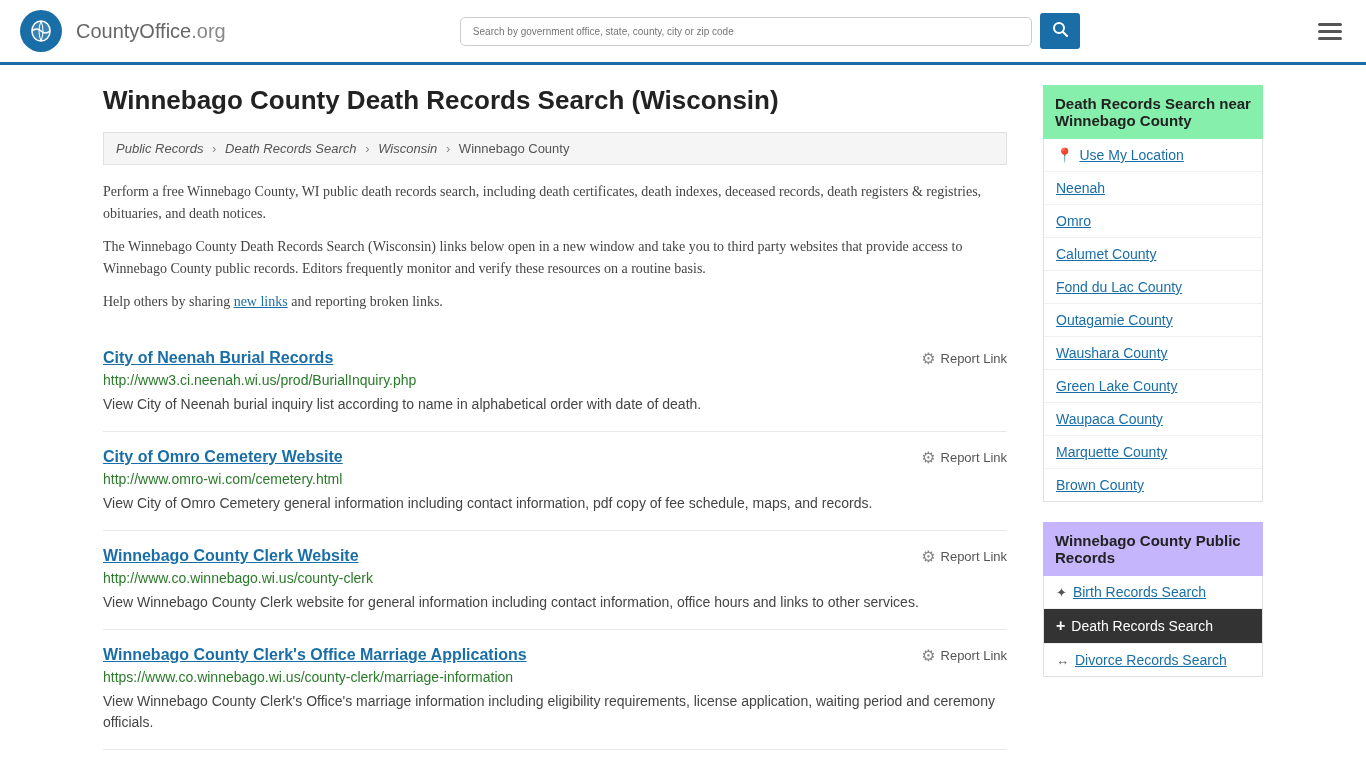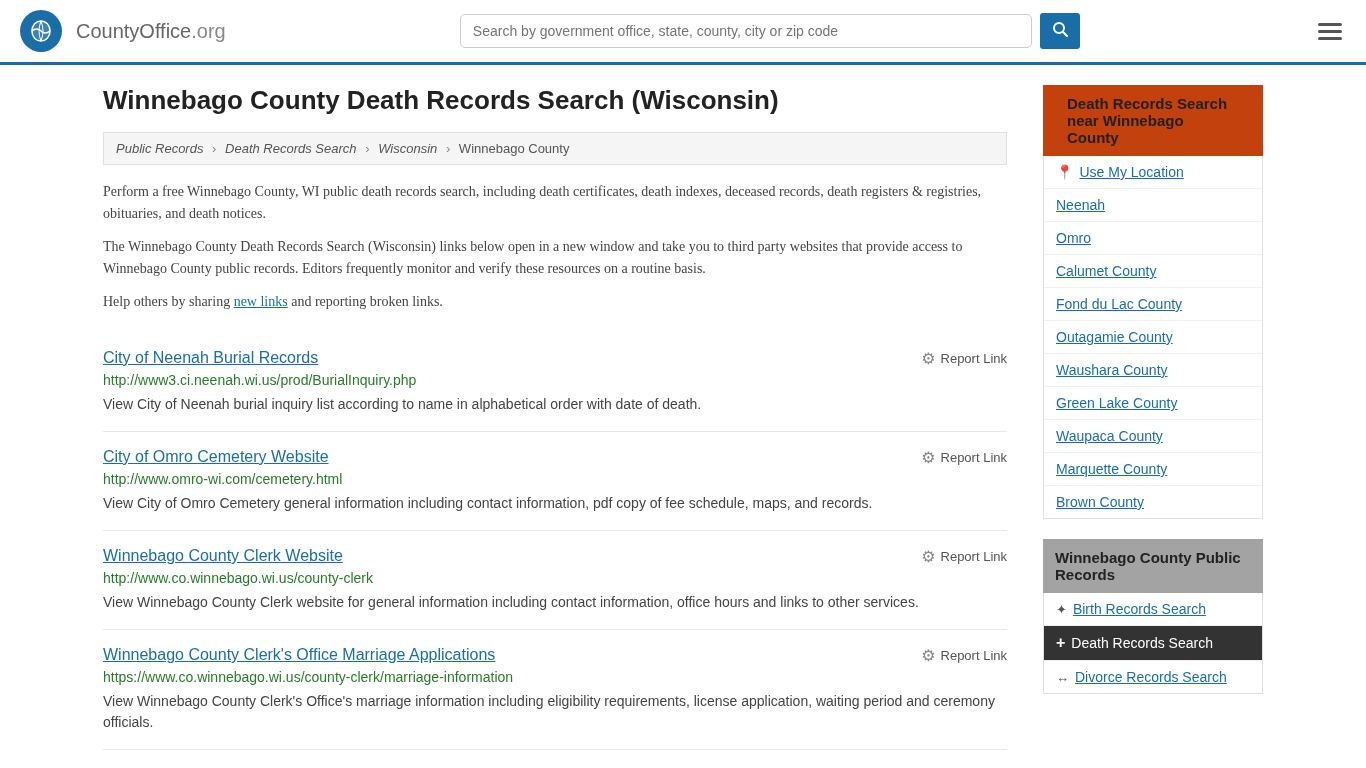--- a/index.html
+++ b/index.html
@@ -47,21 +47,21 @@
       gap: 8px;
       flex: 1;
       max-width: 620px;
       margin: 0 20px;
     }
     .search-input {
       flex: 1;
       padding: 8px 12px;
       border: 1px solid #ccc;
       border-radius: 5px;
-      font-size: 14px;
+      font-size: 10px;
       color: #999;
     }
     .search-btn {
       background: #1a6ea8;
       border: none;
       color: #fff;
       padding: 8px 12px;
       border-radius: 3px;
       cursor: pointer;
       font-size: 16px;
@@ -148,21 +148,21 @@
       padding: 16px 0;
     }
     .record-card-header {
       display: flex;
       justify-content: space-between;
       align-items: flex-start;
       margin-bottom: 4px;
     }
     .record-title {
       font-size: 16px;
-      font-weight: normal;
+      font-weight: bold;
       color: #1a6ea8;
       text-decoration: underline;
       cursor: pointer;
     }
     .report-link-btn {
       display: flex;
       align-items: center;
       gap: 5px;
       color: #555;
       font-size: 13px;
@@ -184,22 +184,22 @@
       color: #444;
       line-height: 1.5;
       font-size: 14px;
     }
 
     
     .sidebar-section {
       margin-bottom: 20px;
     }
     .sidebar-header {
-      background: #c2410c;
-      padding: 10px 24px;
+      background: #86efac;
+      padding: 10px 12px;
       font-size: 15px;
       font-weight: bold;
       color: #222;
       margin-bottom: 0;
     }
     .sidebar-list {
       border: 1px solid #e0e0e0;
       border-top: none;
     }
     .sidebar-item {
@@ -232,21 +232,21 @@
       font-size: 14px;
     }
     .sidebar-plus-icon {
       color: #fff;
       font-size: 16px;
       font-weight: bold;
     }
 
     
     .sidebar-pub-header {
-      background: #a3a3a3;
+      background: #c4b5fd;
       padding: 10px 12px;
       font-size: 15px;
       font-weight: bold;
       color: #222;
       margin-top: 8px;
     }
   </style>
 </head>
 <body>
 

